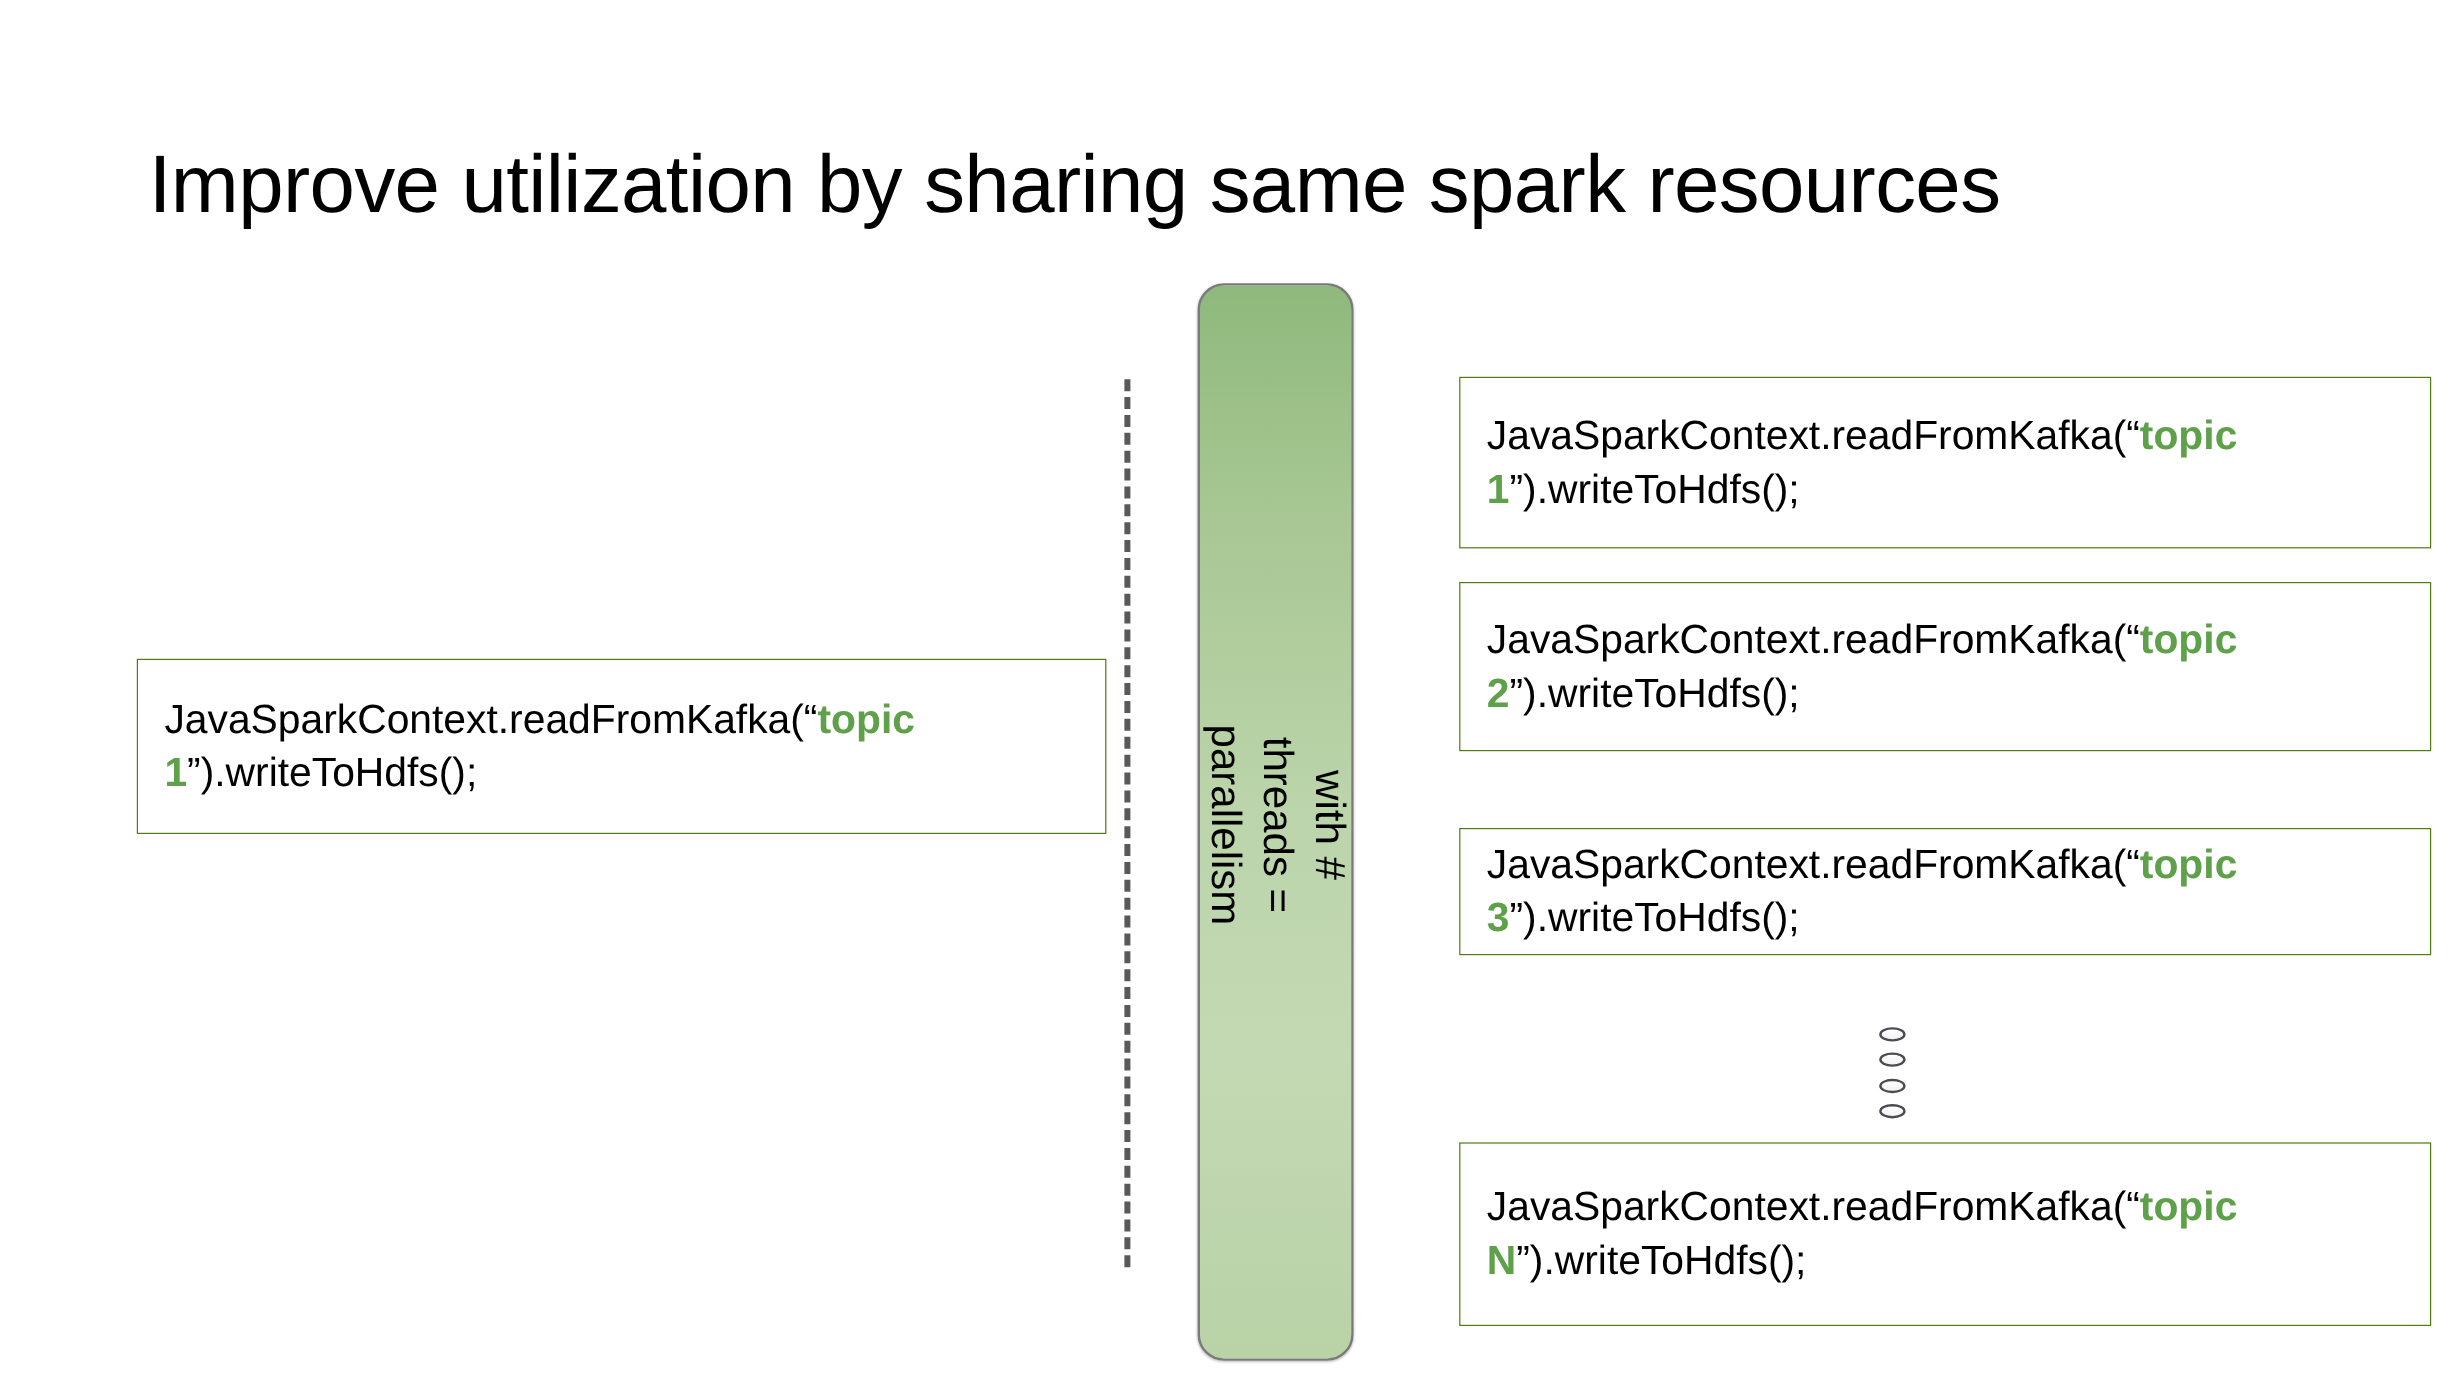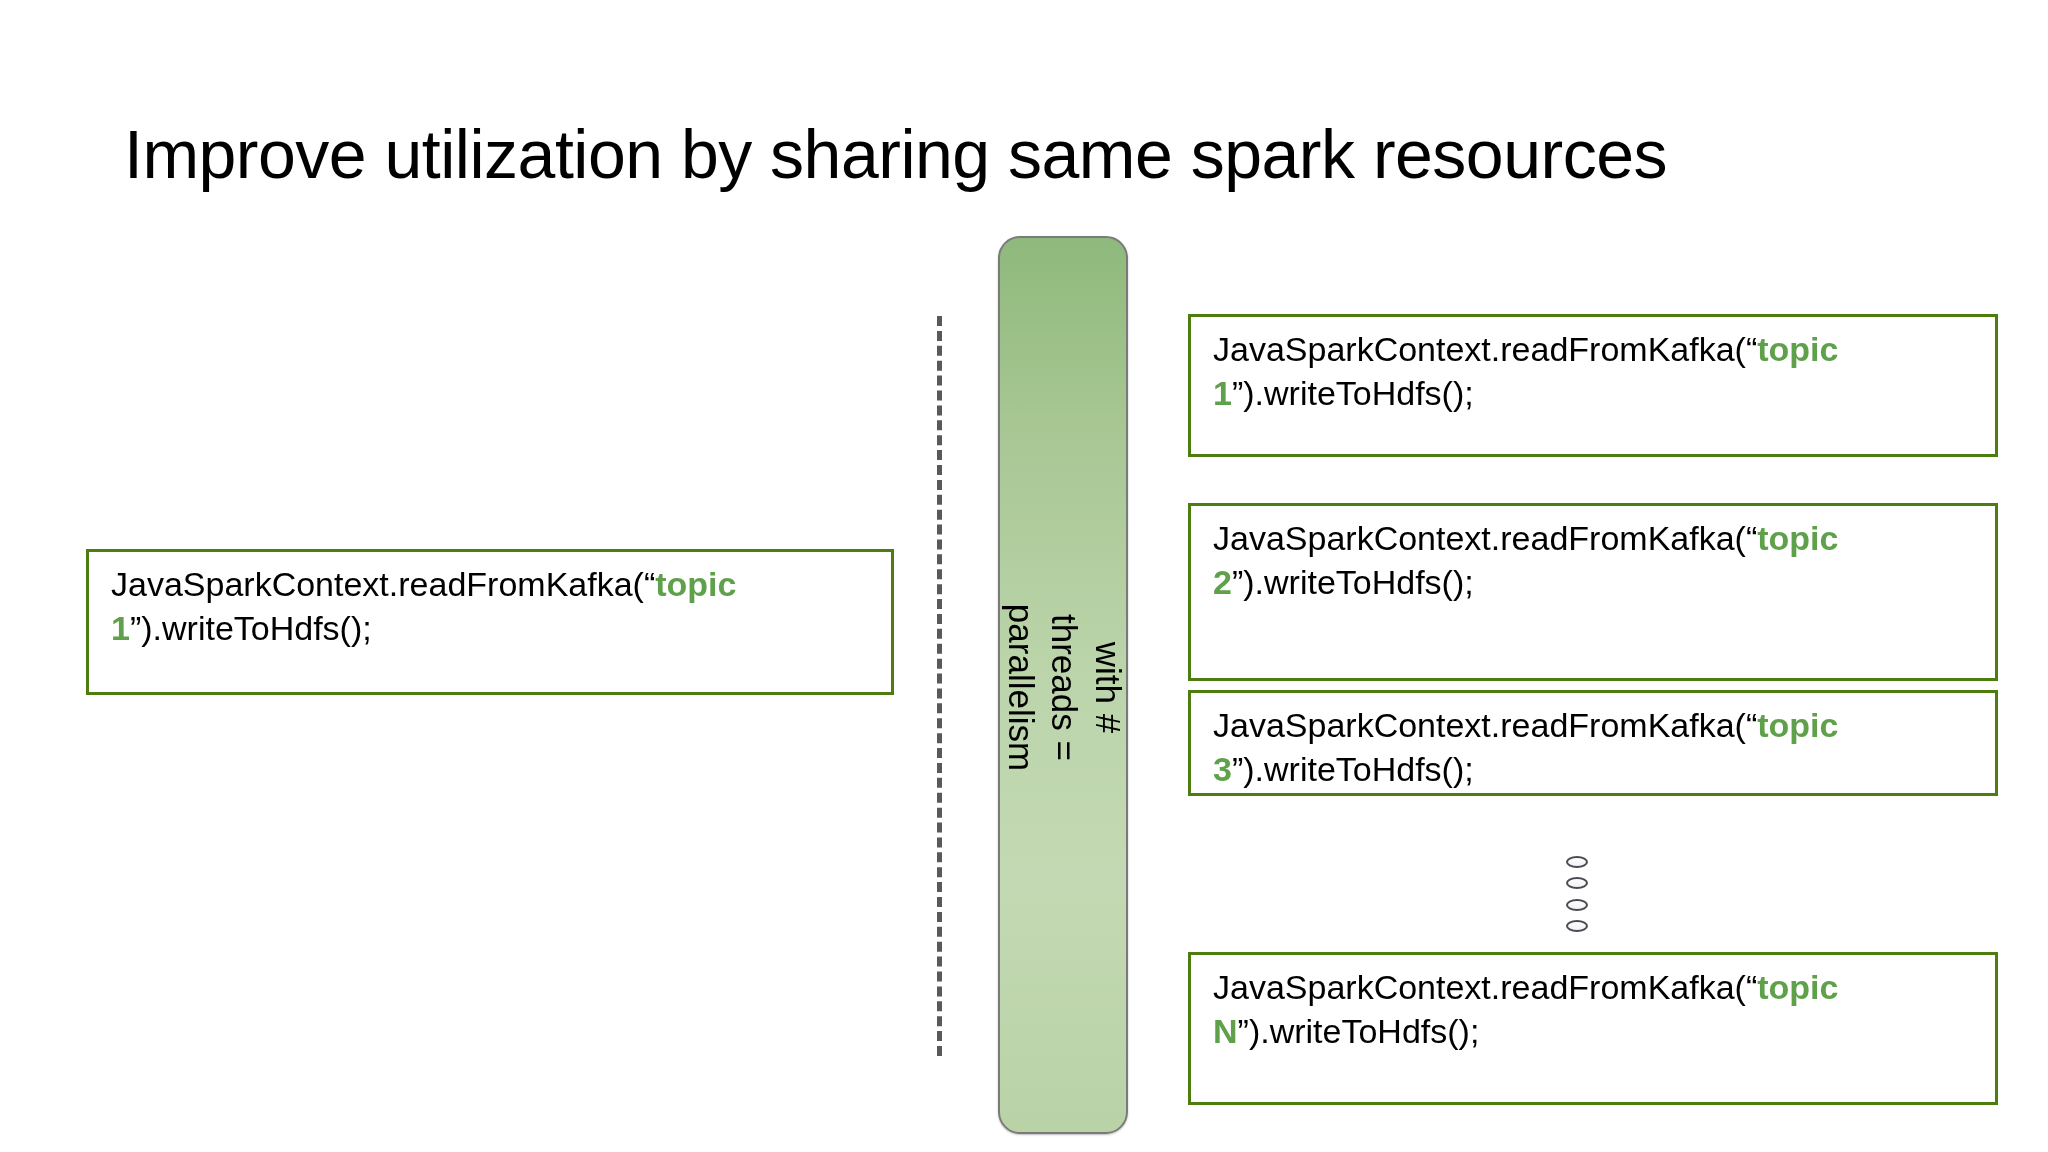--- a/index.html
+++ b/index.html
@@ -36,24 +36,25 @@
     color: #000000;
     white-space: nowrap;
     margin-left: 40px;
   }
 
   
   .code-box {
     position: absolute;
     box-sizing: border-box;
     background: #ffffff;
-    border: 3px solid #4d7c0f;
+    border: 1px solid #4d7c0f;
     display: flex;
-    align-items: flex-start;
+    align-items: center;
     padding: 10px 22px;
+    margin-left: 28px;
   }
   .code-text {
     font-size: 34px;
     line-height: 1.30;
     font-family: "Liberation Sans", sans-serif;
     color: #000000;
     word-break: normal;
   }
   .topic {
     color: #5FA04A;
@@ -67,21 +68,21 @@
     width: 808px;
     height: 146px;
   }
 
   
   .box-right {
     left: 1188px;
     width: 810px;
   }
   .box-r1 { top: 314px;  height: 143px; }
-  .box-r2 { top: 503px;  height: 178px; }
+  .box-r2 { top: 485px;  height: 141px; }
   .box-r3 { top: 690px;  height: 106px; }
   .box-rn { top: 952px;  height: 153px; }
 
   
   .threadpool {
     position: absolute;
     left: 998px;
     top: 236px;
     width: 130px;
     height: 898px;

